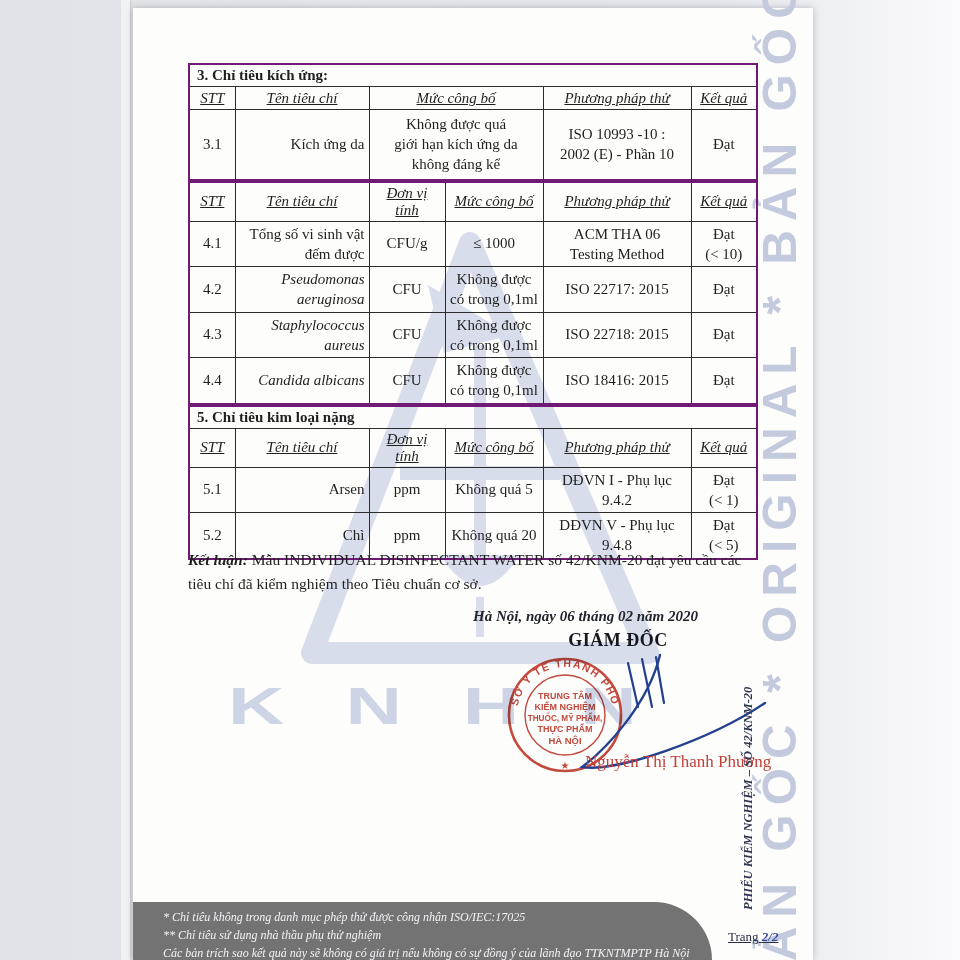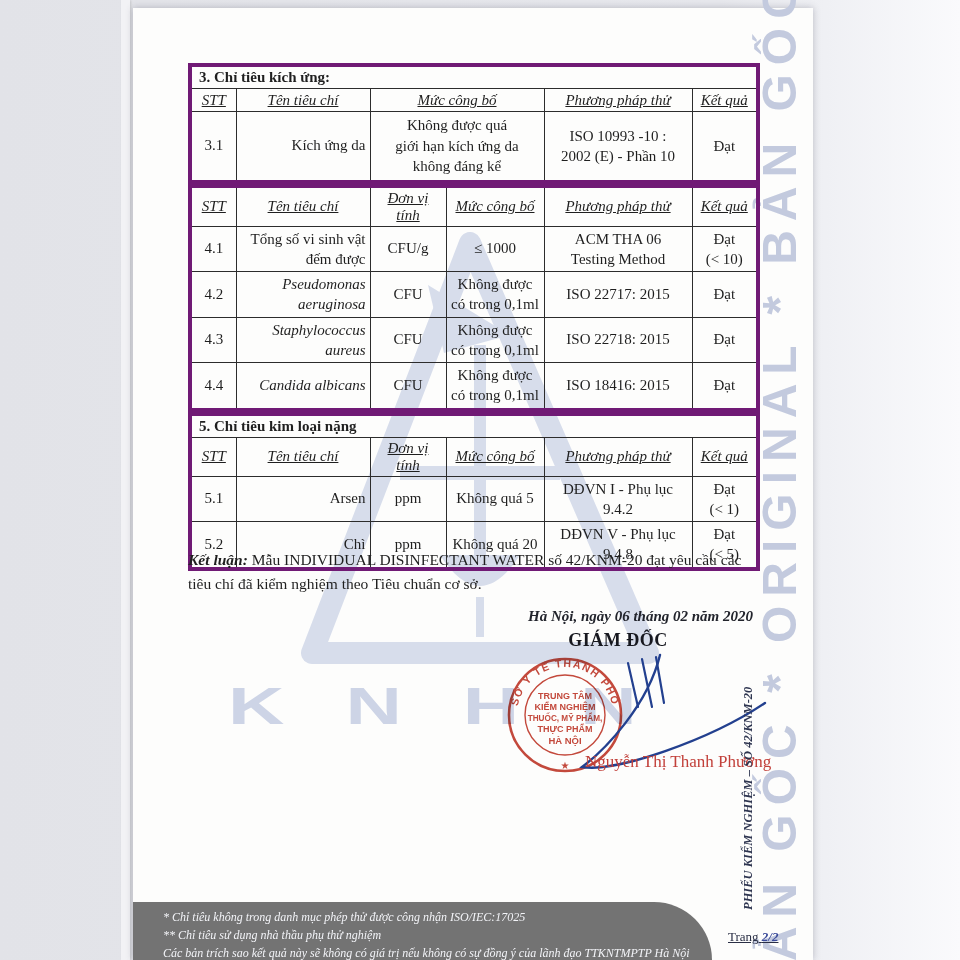--- a/index.html
+++ b/index.html
@@ -30,34 +30,34 @@
     transform:rotate(-90deg); transform-origin:0 0; white-space:nowrap;
   }
   .side-note {
     position:absolute; left:608px; top:902px; width:272px;
     font-style:italic; font-weight:bold; font-size:12.5px; color:#2e3550;
     transform:rotate(-90deg); transform-origin:0 0; white-space:nowrap;
   }
   
   .content { position:absolute; left:55px; top:55px; width:568px; color:#1f1f1f; }
   table { border-collapse:collapse; table-layout:fixed; width:568px;
-    border:4px solid #701a75; background:transparent; }
+    border:2px solid #701a75; background:transparent; }
   td { border:1.4px solid #2c2c2c; font-size:15px; vertical-align:middle;
     padding:2px 4px; text-align:center; }
   td.sec { font-weight:bold; text-align:left; padding-left:7px; font-size:15px; height:22px; }
   tr.hdr td { font-style:italic; height:23px;text-decoration:underline; }
   td.pre { white-space:pre-line; line-height:1.35; }
   td.name { text-align:right; padding-left:8px; }
   td.it { font-style:italic; }
   
   .conclusion { position:absolute; left:55px; top:540px; width:575px;
     font-size:15.5px; line-height:1.55; color:#1f1f1f; }
   .conclusion b { font-style:italic; }
   .date-line { position:absolute; left:340px; top:600px; width:280px;
-    font-style:italic; font-weight:bold; font-size:15px; text-align:right; color:#22242c; }
+    font-style:italic; font-weight:bold; font-size:15px; text-align:left; color:#22242c; }
   .director { position:absolute; left:380px; top:622px; width:210px;
     font-weight:bold; font-size:18px; letter-spacing:.5px; text-align:center; color:#17181f; }
   .stamp { position:absolute; left:357px; top:632px; width:150px; height:150px;
     opacity:.92; mix-blend-mode:multiply; }
   .signature { position:absolute; left:427px; top:637px; width:230px; height:150px; }
   .signer { position:absolute; left:452px; top:744px; width:270px;
     font-size:17px; color:#c2403a; }
   
   .footer-bar { position:absolute; left:0; top:894px; width:579px; height:58px;
     background:#737373; border-top-right-radius:62px; }

